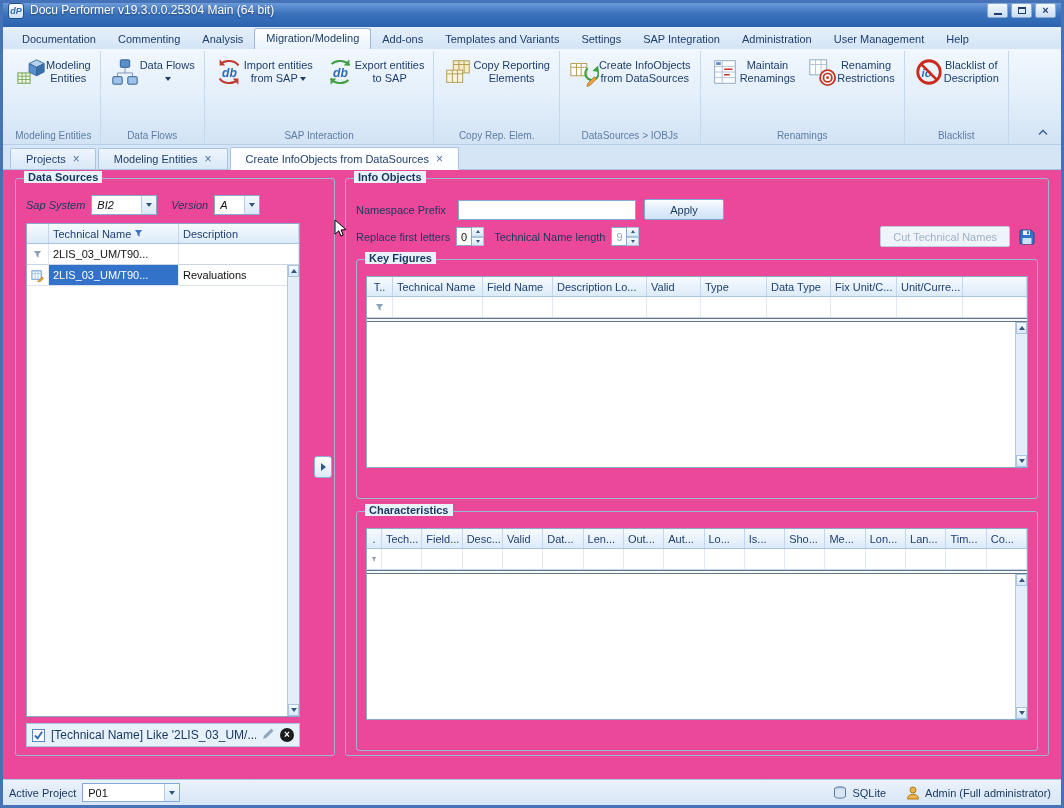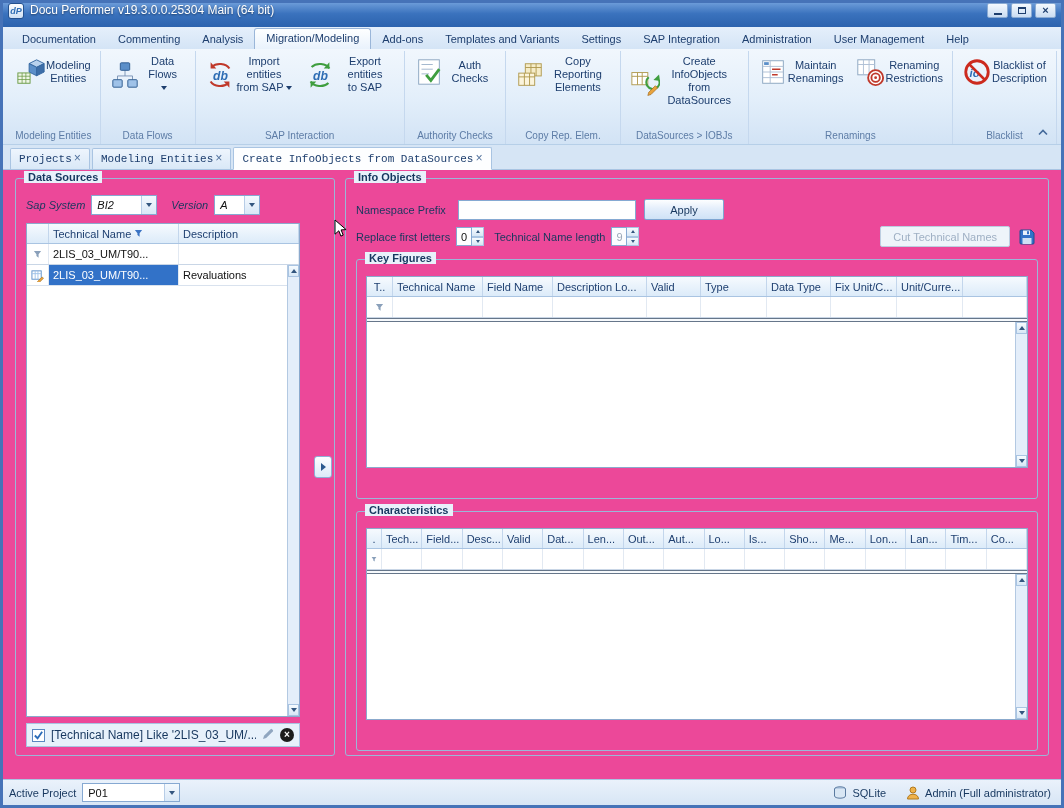--- a/index.html
+++ b/index.html
@@ -24,21 +24,21 @@
   .rbuttons{flex:1;display:flex;align-items:flex-start;}
   .rbtn{min-width:62px;padding:3px 5px 1px;display:flex;flex-direction:row;align-items:center;border:1px solid transparent;border-radius:3px;}
   .ricon{height:33px;display:flex;align-items:center;justify-content:center;}
   .rlabel{font-size:11px;line-height:13px;color:#1d3e6e;text-align:center;}
   .rline{display:block;min-height:13px;}
   .rcaption{height:16px;font-size:10px;color:#5d7ca6;text-align:center;white-space:nowrap;padding:2px 2px 0;}
   .caret-down{display:inline-block;width:0;height:0;border-left:3px solid transparent;border-right:3px solid transparent;border-top:4px solid #1d3e6e;margin-left:2px;vertical-align:middle;}
   .ribbon-collapse{position:absolute;right:10px;bottom:5px;width:16px;height:14px;display:flex;align-items:center;justify-content:center;}
   
   .tabstrip{height:25px;background:#d6e5f5;border-bottom:1px solid #a9c4e2;display:flex;align-items:flex-end;padding:0 7px;gap:2px;}
-  .doc-tab{display:flex;align-items:center;gap:2px;padding:0 8px;font-size:11px;color:#1d3e6e;background:linear-gradient(#eef5fd,#d9e8f7);border:1px solid #a9c4e2;border-bottom:none;border-radius:2px 2px 0 0;height:21px;font-family:Liberation Mono, monospace;}
+  .doc-tab{display:flex;align-items:center;gap:7px;padding:0 15px;font-size:11px;color:#1d3e6e;background:linear-gradient(#eef5fd,#d9e8f7);border:1px solid #a9c4e2;border-bottom:none;border-radius:2px 2px 0 0;height:21px;}
   .doc-tab.active{background:#fdfeff;height:23px;margin-bottom:-1px;border-bottom:1px solid #fdfeff;}
   .tab-close{font-size:12px;color:#51719c;line-height:1;}
   
   .main{height:609px;background:#ec4899;padding:8px 12px 0;display:flex;gap:10px;}
   .panel{position:relative;border:1px solid #9ab7d8;border-radius:3px;padding:14px 10px 8px;}
   .legend{position:absolute;top:-8px;left:8px;background:#e9f1fb;padding:0 4px;font-weight:bold;font-size:11px;color:#16375f;white-space:nowrap;}
   .ds-panel{width:320px;height:578px;display:flex;flex-direction:column;}
   .io-panel{flex:1;height:578px;display:flex;flex-direction:column;}
   label{font-size:11px;color:#17375e;white-space:nowrap;}
   
@@ -211,37 +211,20 @@
           </span>
           <span class="rlabel">
               <span class="rline">Export entities</span>
               <span class="rline">to SAP</span>
             </span>
         </div>
       </div>
       <div class="rcaption">SAP Interaction</div>
     </div>
 
-    <div class="rgroup">
-      <div class="rbuttons">
-        <div class="rbtn">
-          <span class="ricon">
-            <svg width="30" height="30" viewBox="0 0 32 32">
-                <rect x="5" y="3" width="22" height="26" fill="#fff" stroke="#8aa5c0"></rect>
-                <path d="M8 8h12M8 13h12M8 18h8" stroke="#9fb4cc" fill="none"></path>
-                <path d="M13 19l5 6 9-12" stroke="#3f9e3f" stroke-width="3" fill="none"></path>
-              </svg>
-          </span>
-          <span class="rlabel">
-              <span class="rline">Auth Checks</span>
-            </span>
-        </div>
-      </div>
-      <div class="rcaption">Authority Checks</div>
-    </div>
 
     <div class="rgroup">
       <div class="rbuttons">
         <div class="rbtn">
           <span class="ricon">
             <svg width="30" height="30" viewBox="0 0 32 32">
                 <g stroke="#b09a50">
                   <rect x="11" y="4" width="17" height="13" fill="#f5ecc8"></rect>
                   <path d="M11 8h17M17 4v13M22.5 4v13" fill="none"></path>
                   <rect x="4" y="14" width="17" height="13" fill="#fbf4dc"></rect>

